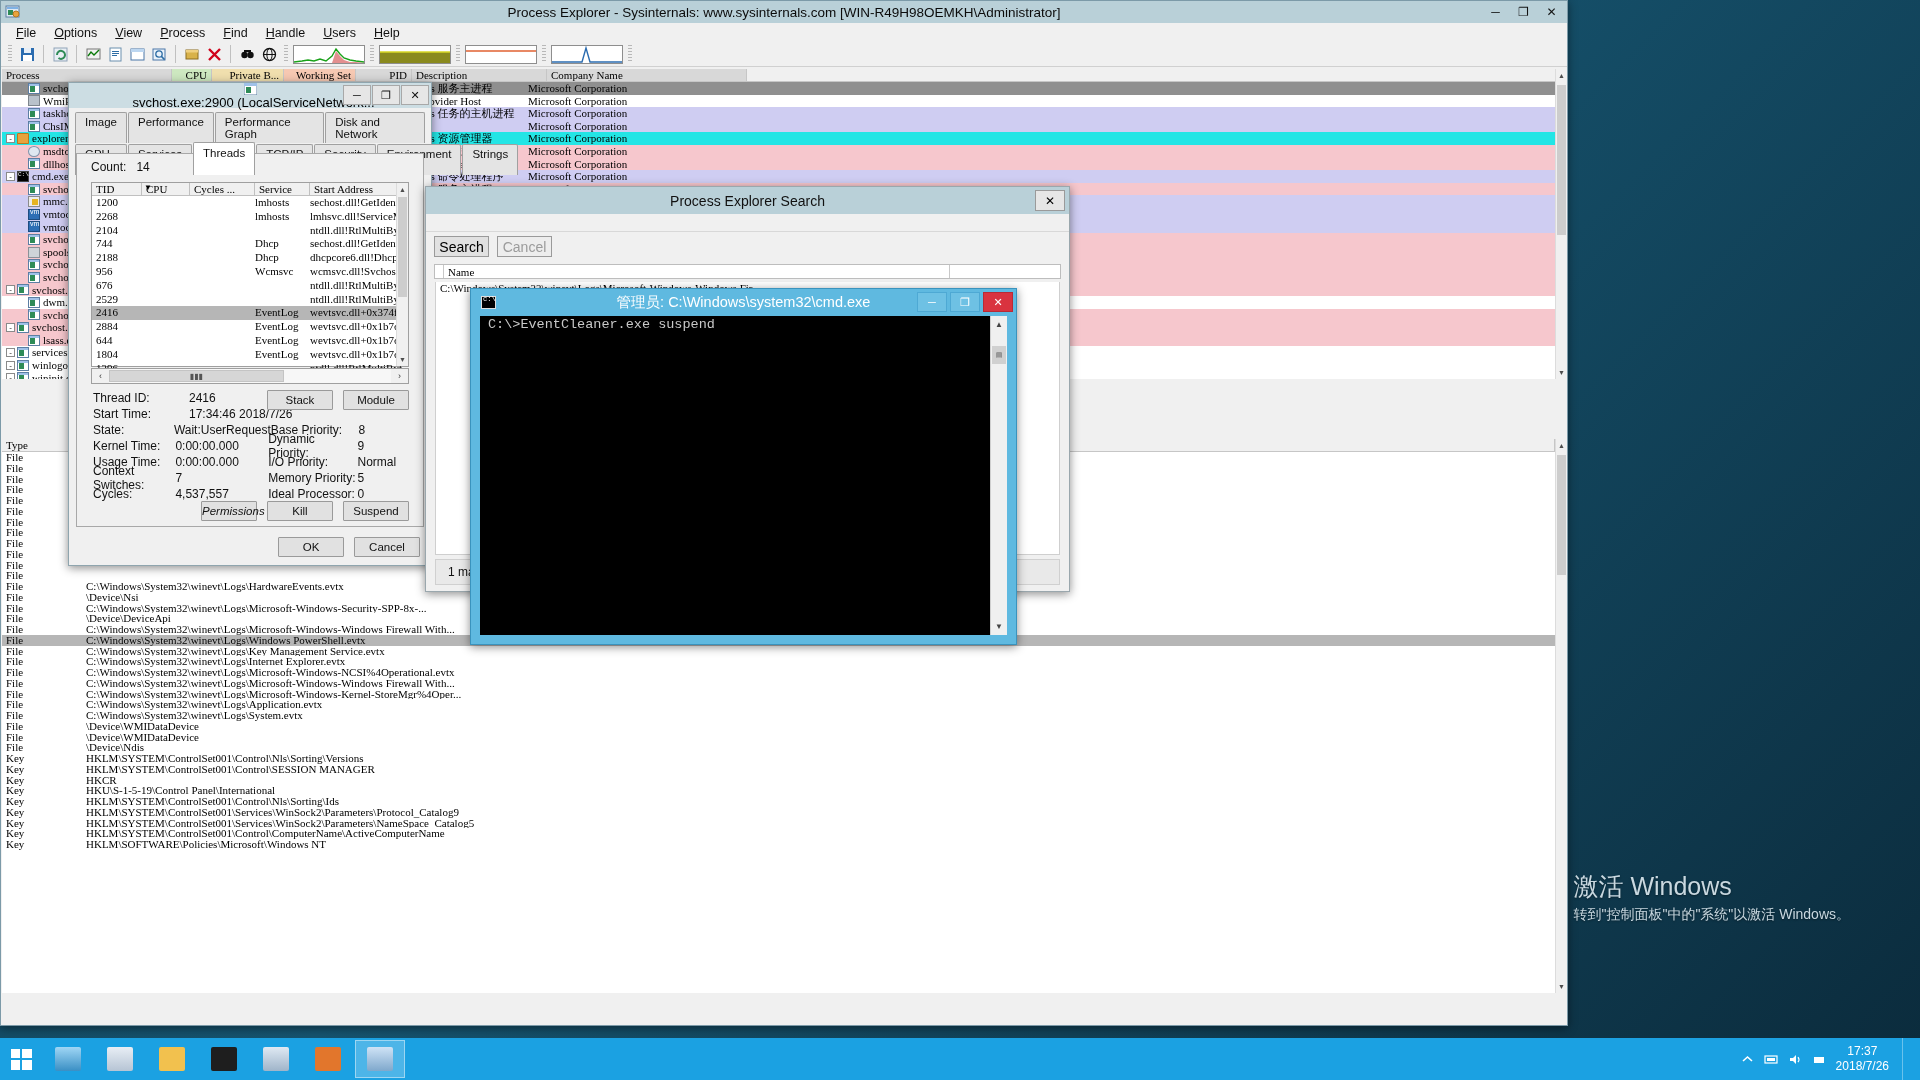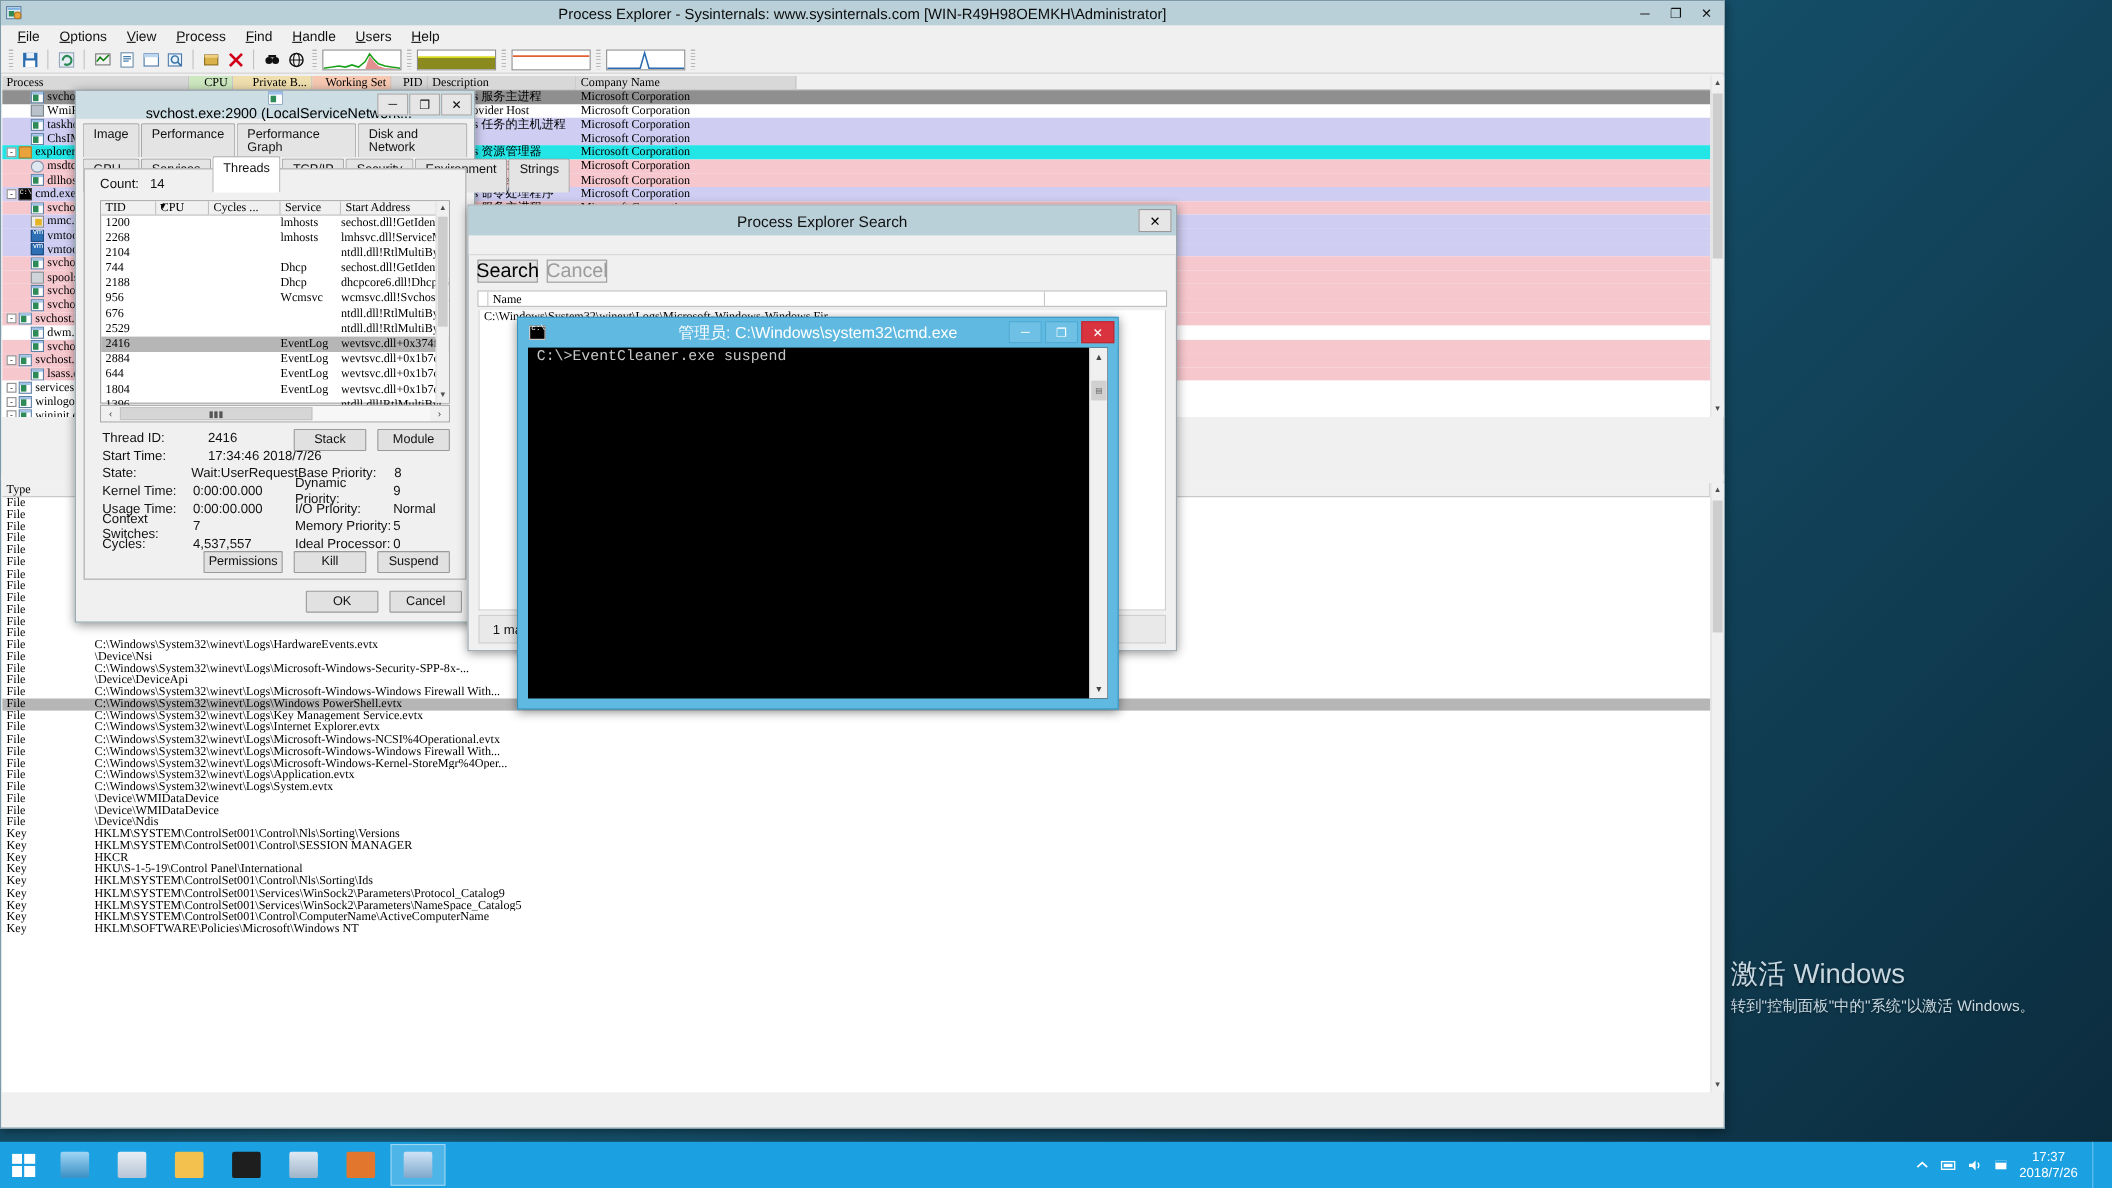--- a/index.html
+++ b/index.html
@@ -166,40 +166,40 @@
   .dr { display:flex; height:16px; align-items:center; }
   .dr .lbl { width:96px; }
   .dr .val { width:108px; }
   .dr .lbl2 { width:104px; }
   .dr .val2 { width:60px; }
 
   .btnrow { position:absolute; left:14px; right:14px; top:347px; display:flex;
      justify-content:flex-end; gap:10px; }
   .btn { border:1px solid #9a9a9a; background:#e1e1e1; font-size:11.5px;
      padding:3px 0; width:66px; text-align:center; color:#111; border-radius:1px; }
-  .btn.w { width:72px; }
+  .btn.w { width:56px;font-style:italic; }
   .dlg-bottom { position:absolute; right:11px; bottom:8px; display:flex; gap:10px; }
 
   .side-btns { position:absolute; right:14px; top:236px; display:flex; gap:10px; }
 
   
   #search { left:425px; top:186px; width:645px; height:406px; background:#f0f0f0;
      border:1px solid #9aa7ad; }
   #search .s-title { height:27px; background:#b9d0d8; position:relative;
      display:flex; align-items:center; justify-content:center; font-size:14px; color:#111; }
   #search .s-close { position:absolute; right:4px; top:3px; width:30px; height:21px;
      border:1px solid #9a9a9a; background:#e6e6e6; display:flex; align-items:center;
      justify-content:center; font-size:12px; }
   .s-toolbar { height:18px; background:#f0f0f0; border-bottom:1px solid #d8d8d8; }
   .s-row { display:flex; align-items:center; gap:8px; padding:4px 8px 4px 8px; }
   .s-input { flex:1; height:20px; background:#fff; border:1px solid #8d8d8d;
      font:12px "Liberation Sans",sans-serif; padding:1px 4px; line-height:18px;
      color:#111; overflow:hidden; white-space:nowrap; }
   .s-btn { width:55px; height:21px; border:1px solid #9a9a9a; background:#e1e1e1;
-     font-size:18px; display:flex; align-items:center; justify-content:center; }
+     font-size:14px; display:flex; align-items:center; justify-content:center; }
   .s-btn.disabled { color:#9b9b9b; background:#ededed; }
   .res-head { margin:3px 8px 0 8px; height:15px; background:#fff;
      border:1px solid #bdbdbd; font:11px "Liberation Serif",serif; display:flex; }
   .res-head .rh { border-right:1px solid #c8c8c8; padding:0 4px; line-height:14px; }
   .res-list { position:absolute; left:9px; right:9px; top:95px; bottom:36px;
      background:#fff; border:1px solid #cfcfcf; border-top:0; overflow:hidden; }
   .res-row { font:11px "Liberation Serif",serif; height:12px; line-height:12px;
      padding-left:4px; white-space:nowrap; }
   .match-bar { position:absolute; left:9px; right:9px; bottom:6px; height:26px;
      background:#e9e9e9; border:1px solid #d0d0d0; display:flex; align-items:center;
@@ -392,21 +392,21 @@
       </span>
       <span class="tb-grip"></span>
     </div>
 
     <div class="proc-pane">
       <div class="col-head" id="pe-cols">
           <div class="ch" style="width: 170px; text-align: left; background: rgb(216, 216, 216);">Process</div>
           <div class="ch" style="width: 40px; text-align: right; background: rgb(205, 232, 192);">CPU</div>
           <div class="ch" style="width: 72px; text-align: right; background: rgb(240, 223, 174);">Private B...</div>
           <div class="ch" style="width: 72px; text-align: right; background: rgb(246, 200, 178);">Working Set</div>
-          <div class="ch" style="width: 33px; text-align: right; background: rgb(216, 216, 216);">PID</div>
+          <div class="ch" style="width: 56px; text-align: right; background: rgb(216, 216, 216);">PID</div>
           <div class="ch" style="width: 135px; text-align: left; background: rgb(216, 216, 216);">Description</div>
           <div class="ch" style="width: 200px; text-align: left; background: rgb(216, 216, 216);">Company Name</div>
         </div>
       <div id="pe-rows">
           <div class="proc-row" style="background: rgb(143, 143, 143);">
             <div class="pname" style="width: 170px; padding-left: 15px;">
               <span class="tree-spacer"></span>
               <span class="pic app"></span>
               <span>svchost.exe</span>
             </div>

